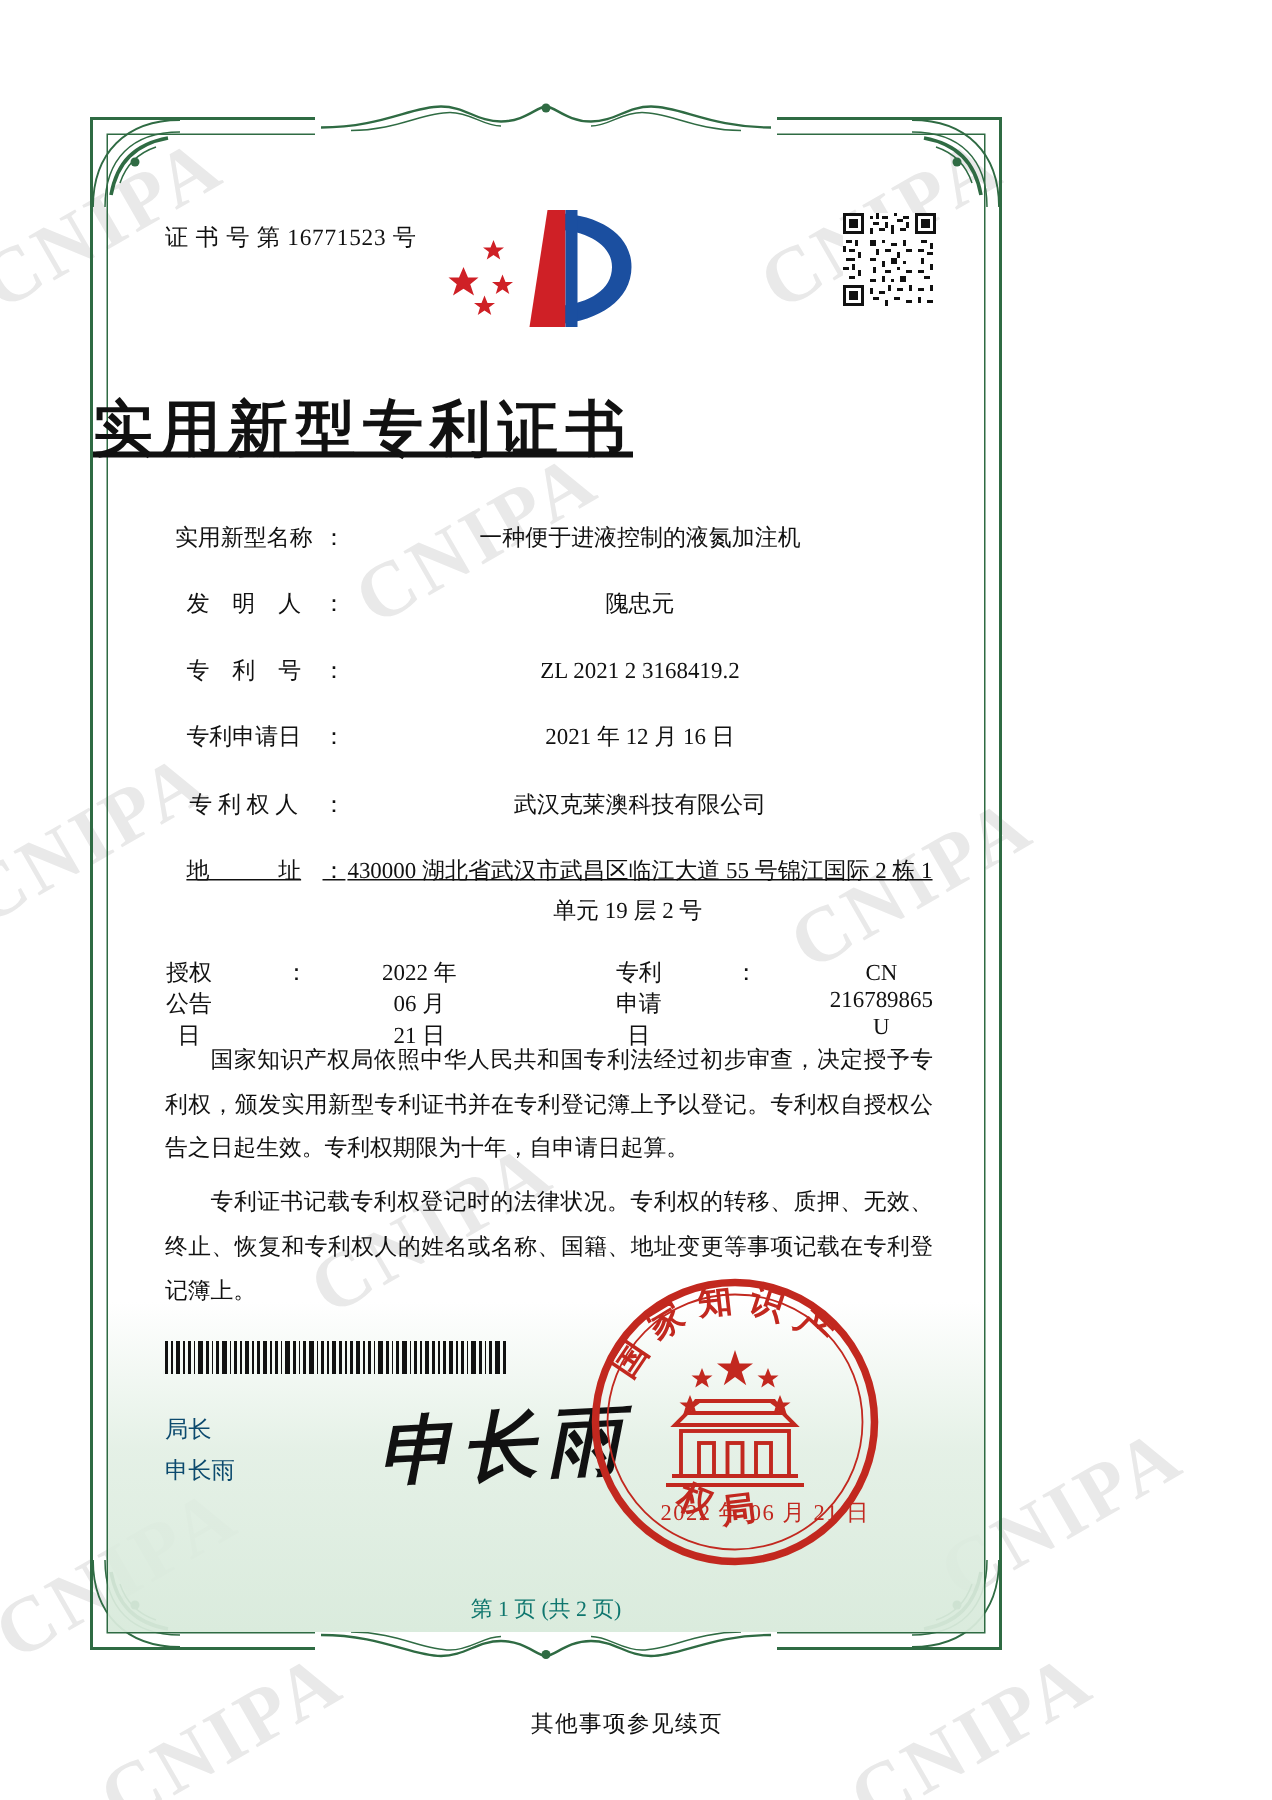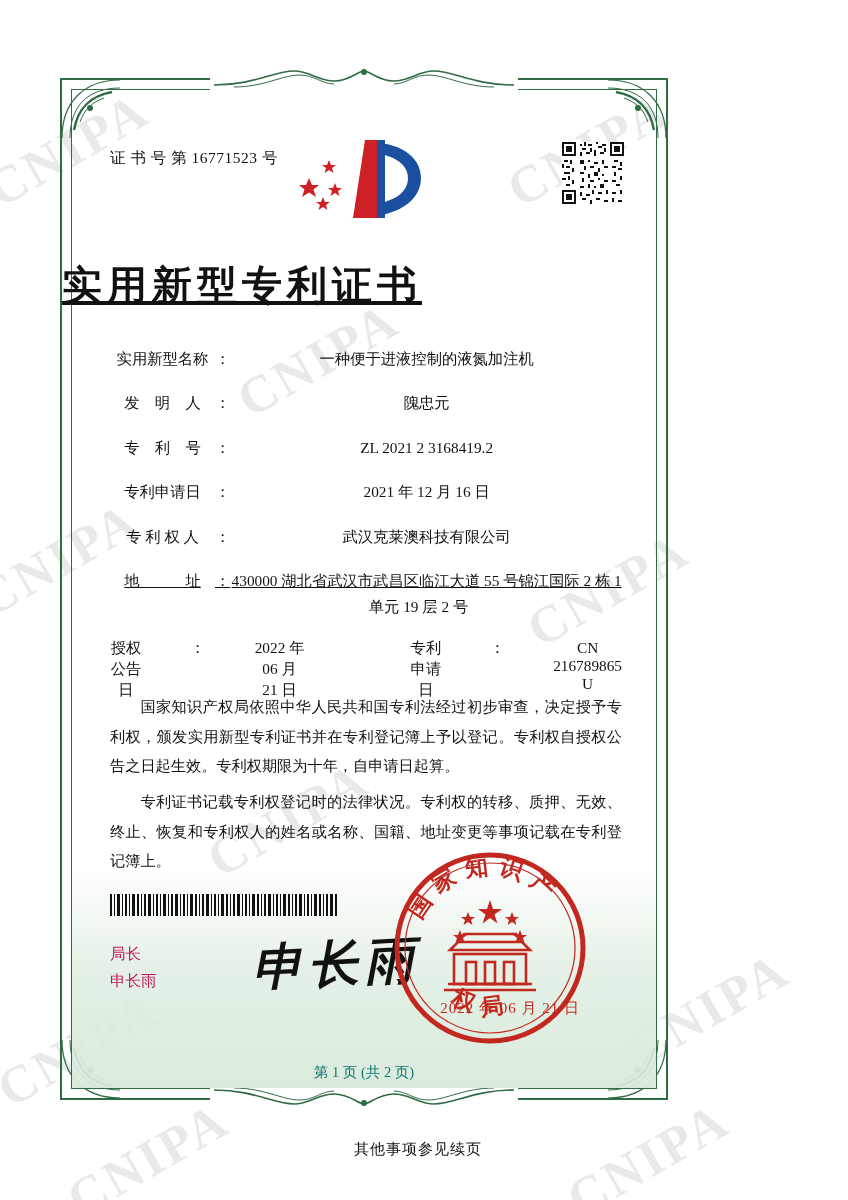--- a/index.html
+++ b/index.html
@@ -200,21 +200,21 @@
     width: 228px;
     height: 22px;
   }
 
   .director {
     position: absolute;
     left: 48px;
     bottom: 104px;
     font-size: 15.5px;
     line-height: 1.75;
-    color: #be185d;
+    color: #0c4a6e;
   }
   .signature {
     position: absolute;
     left: 190px;
     bottom: 100px;
     font-size: 50px;
     font-family: "DejaVu Serif", serif;
     font-style: italic;
     font-weight: bold;
     letter-spacing: 6px;

